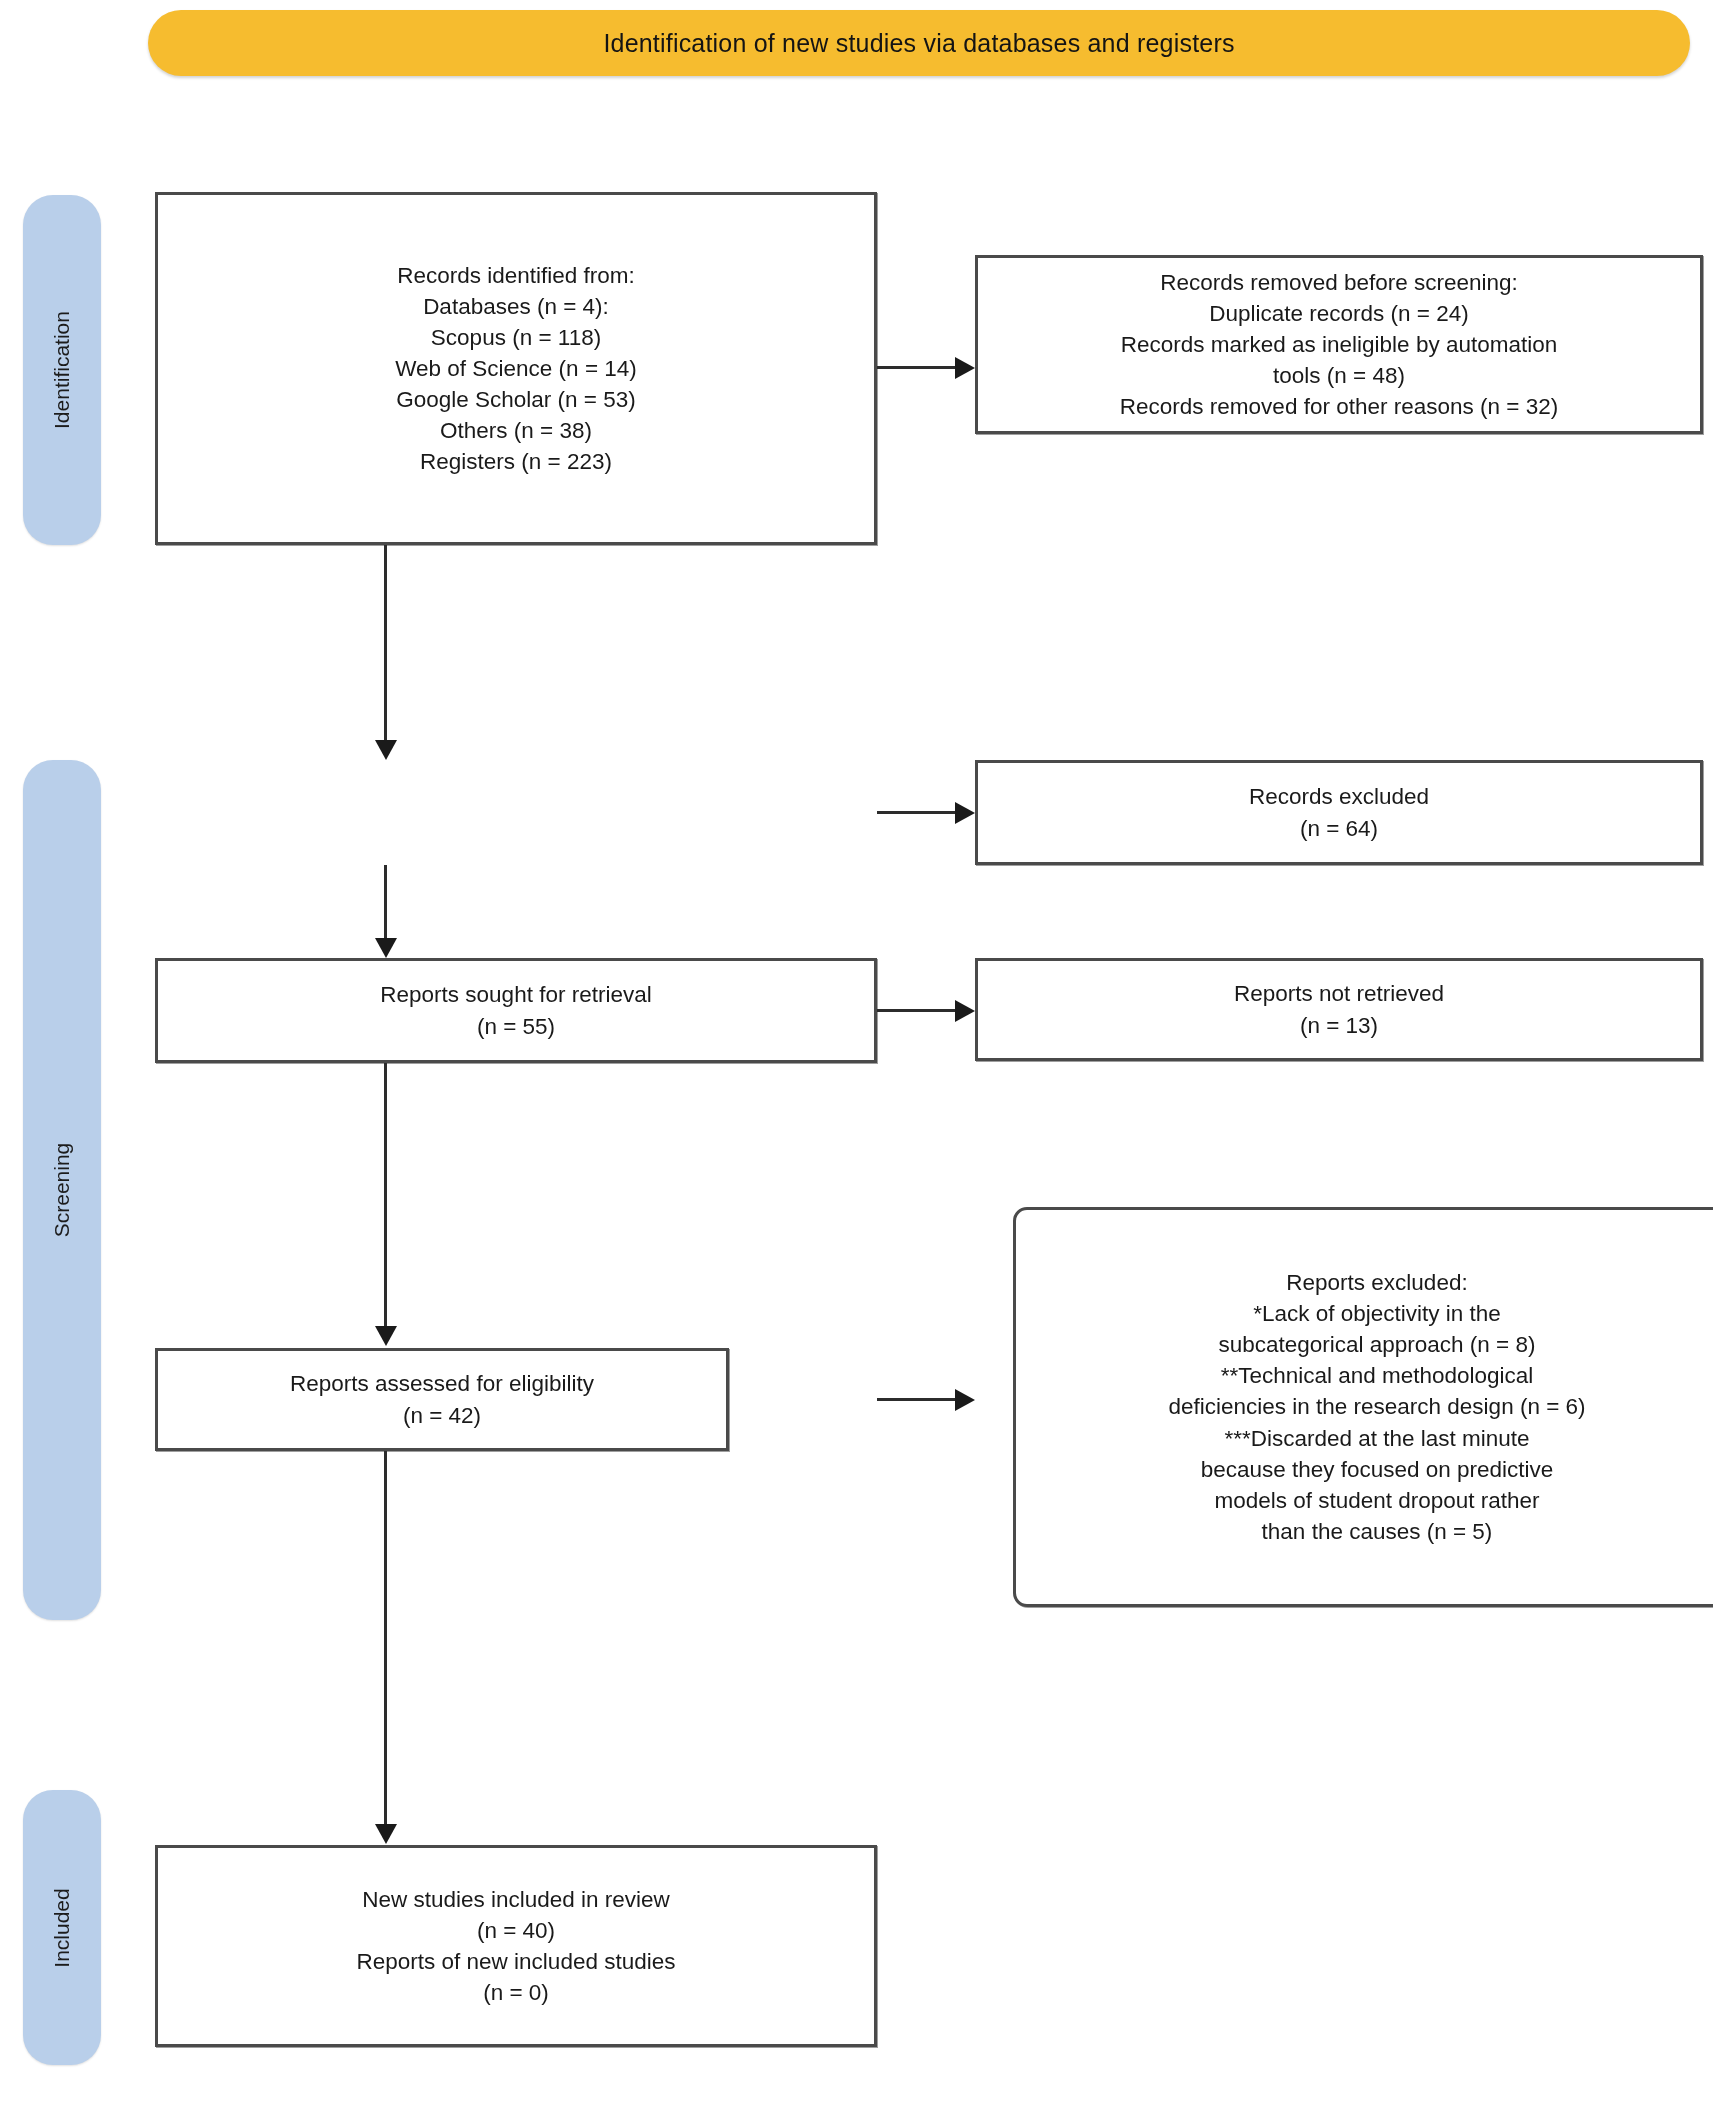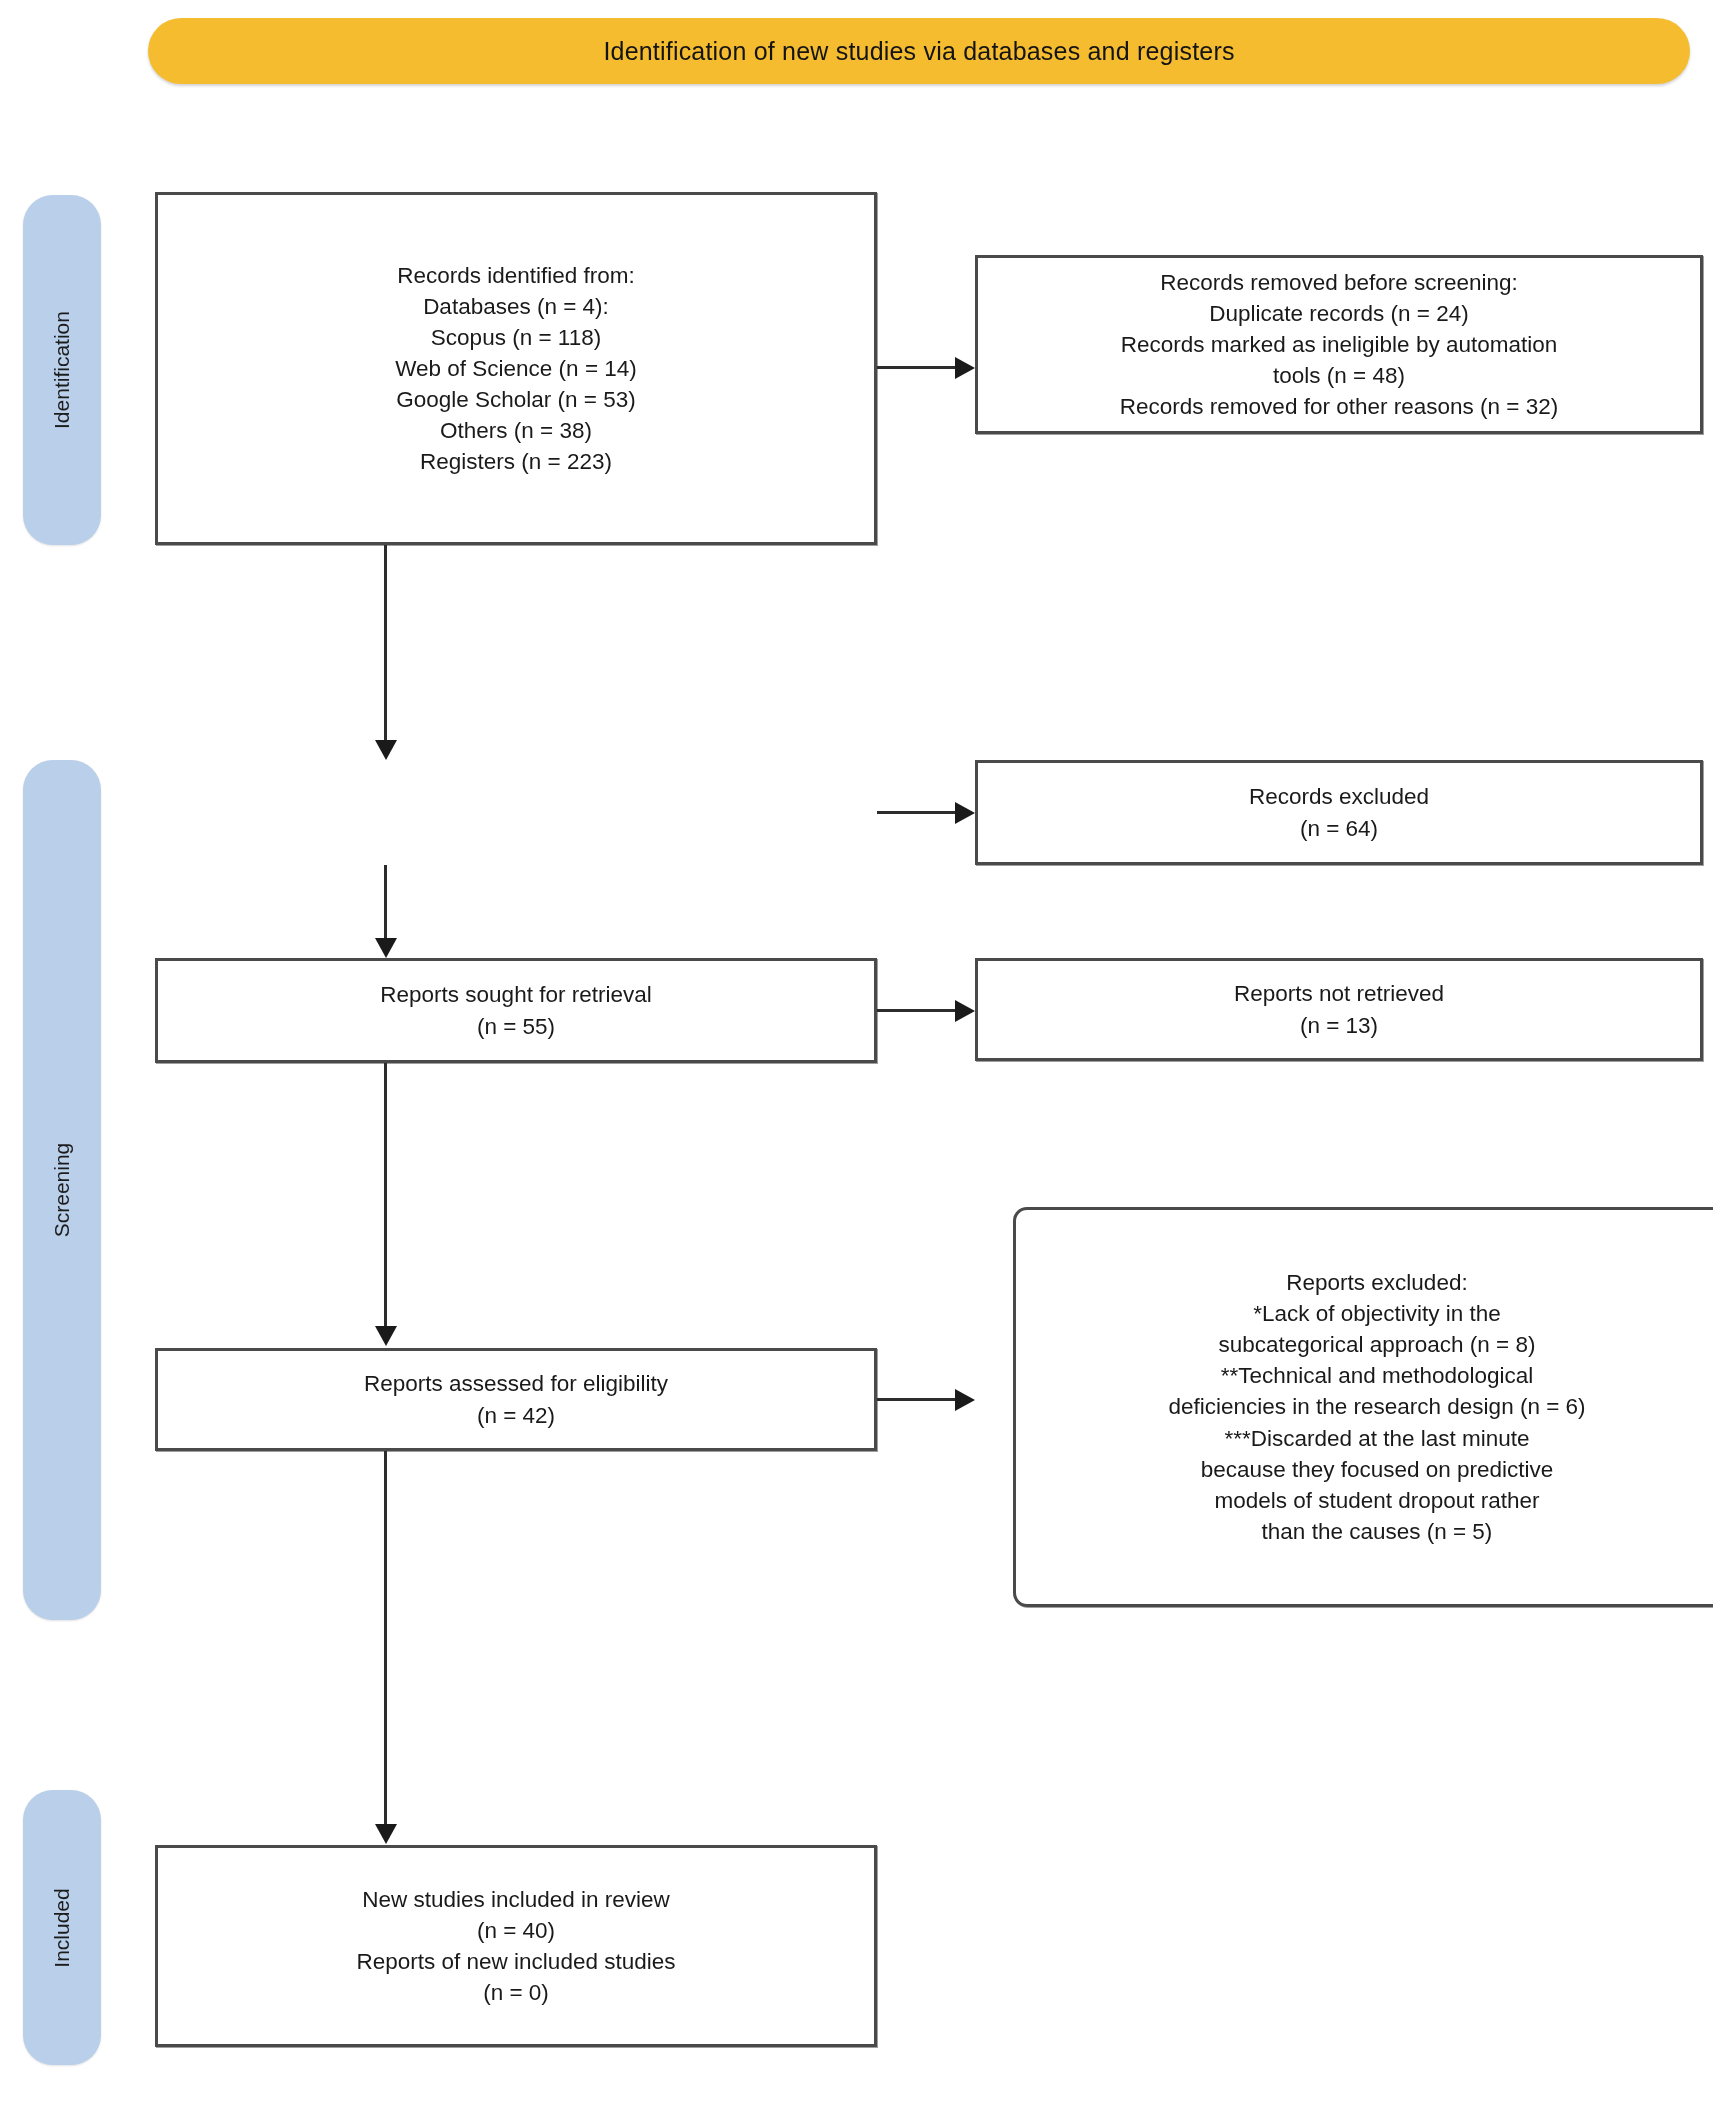--- a/index.html
+++ b/index.html
@@ -21,21 +21,20 @@
   
   .banner {
     position: absolute;
     left: 148px;
     top: 10px;
     width: 1542px;
     height: 66px;
     background: #F6BC2F;
     border-radius: 33px;
     box-shadow: 0 2px 3px rgba(0,0,0,0.18);
-    margin-top: 8px;
   }
   .banner-text {
     position: absolute;
     left: 0; right: 0; top: 0; bottom: 0;
     display: flex;
     align-items: center;
     justify-content: center;
     font-size: 25px;
     color: #141414;
     letter-spacing: 0.2px;
@@ -173,21 +172,21 @@
     <div class="box-text">Reports not retrieved
 (n = 13)</div>
   </div>
 
   <div class="hline" style="left:877px; top:1009px; width:78px;"></div>
   <div class="arrow-right" style="left:955px; top:1000px;"></div>
 
   <div class="vline" style="left:384px; top:1063px; height:263px;"></div>
   <div class="arrow-down" style="left:375px; top:1326px;"></div>
 
-  <div class="box" style="left:155px; top:1348px; width:722px; height:103px;">
+  <div class="box" style="left:155px; top:1348px; width:574px; height:103px;">
     <div class="box-text">Reports assessed for eligibility
 (n = 42)</div>
   </div>
 
   <div class="box" style="left:1013px; top:1207px; width:728px; height:400px;border-radius:14px;">
     <div class="box-text">Reports excluded:
 *Lack of objectivity in the
 subcategorical approach (n = 8)
 **Technical and methodological
 deficiencies in the research design (n = 6)

